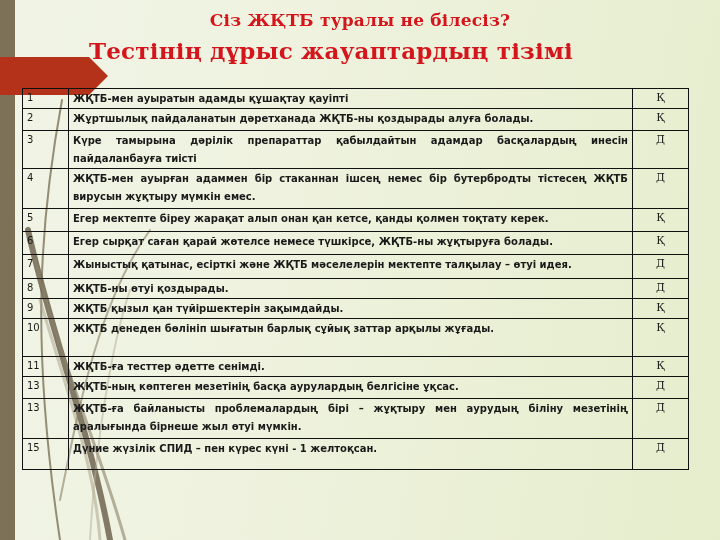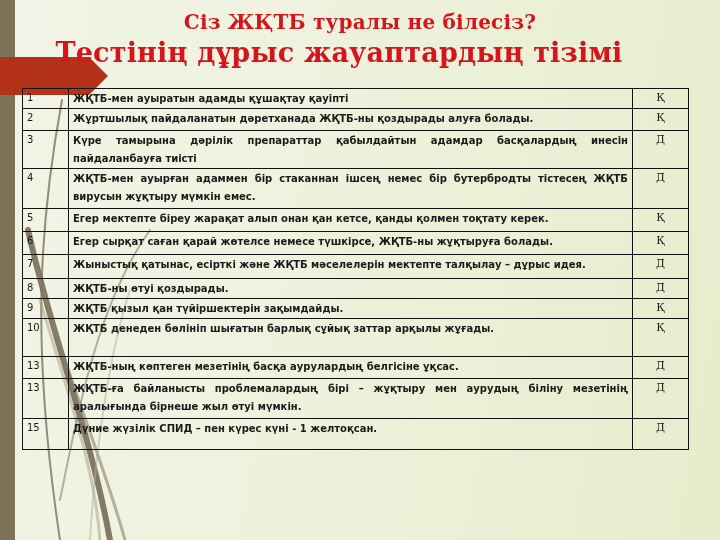--- a/index.html
+++ b/index.html
@@ -12,22 +12,22 @@
       position:absolute; left:0; top:0; width:15px; height:540px;
       background:#7d7258;
     }
     .deco {
       position:absolute; left:0; top:0; width:720px; height:540px; pointer-events:none;
     }
     .title-block {
       position:absolute; left:0; top:6px; width:720px; text-align:center;
       font-family: "DejaVu Serif", serif; font-weight:bold; color:#d4161c;
     }
-    .title-line1 { position:absolute; left:0; width:720px; top:4px; font-size:20px; letter-spacing:0.2px; }
-    .title-line2 { position:absolute; left:8px; width:662px; top:31px; font-size:27px; letter-spacing:0.2px; }
+    .title-line1 { position:absolute; left:0; width:720px; top:4px; font-size:17px; letter-spacing:0.2px; }
+    .title-line2 { position:absolute; left:0; width:662px; top:31px; font-size:23px; letter-spacing:0.2px; }
     .arrow-banner {
       position:absolute; left:0; top:57px; width:108px; height:38px;
       background:#b33219;
       clip-path: polygon(0 0, 89px 0, 108px 19px, 89px 38px, 0 38px);
     }
     table.answers {
       position:absolute; left:22px; top:88px; width:666px;
       border-collapse:collapse; table-layout:fixed;
       font-family: "DejaVu Sans", sans-serif; font-size:10px; color:#1a1a1a;
     }
@@ -110,21 +110,21 @@
     <tr style="height:23px">
       <td class="num">6</td>
       <td class="q">
           <span class="q-text">Егер сырқат саған қарай жөтелсе немесе түшкірсе, ЖҚТБ-ны жұқтыруға болады.</span>
         </td>
       <td class="a">Қ</td>
     </tr>
     <tr style="height:24px">
       <td class="num">7</td>
       <td class="q">
-          <span class="q-text">Жыныстық қатынас, есірткі және ЖҚТБ мәселелерін мектепте талқылау – дұрыс идея.</span>
+          <span class="q-text">Жыныстық қатынас, есірткі және ЖҚТБ мәселелерін мектепте талқылау – өтуі идея.</span>
         </td>
       <td class="a">Д</td>
     </tr>
     <tr style="height:18px">
       <td class="num">8</td>
       <td class="q">
           <span class="q-text">ЖҚТБ-ны өтуі қоздырады.</span>
         </td>
       <td class="a">Д</td>
     </tr>
@@ -132,20 +132,27 @@
       <td class="num">9</td>
       <td class="q">
           <span class="q-text">ЖҚТБ қызыл қан түйіршектерін зақымдайды.</span>
         </td>
       <td class="a">Қ</td>
     </tr>
     <tr style="height:38px">
       <td class="num">10</td>
       <td class="q">
           <span class="q-text">ЖҚТБ денеден бөлініп шығатын барлық сұйық заттар арқылы жұғады.</span>
+        </td>
+      <td class="a">Қ</td>
+    </tr>
+    <tr style="height:19px">
+      <td class="num">11</td>
+      <td class="q">
+          <span class="q-text">ЖҚТБ-ға тесттер әдетте сенімді.</span>
         </td>
       <td class="a">Қ</td>
     </tr>
     <tr style="height:22px">
       <td class="num">13</td>
       <td class="q">
           <span class="q-text">ЖҚТБ-ның көптеген мезетінің басқа аурулардың белгісіне ұқсас.</span>
         </td>
       <td class="a">Д</td>
     </tr>

